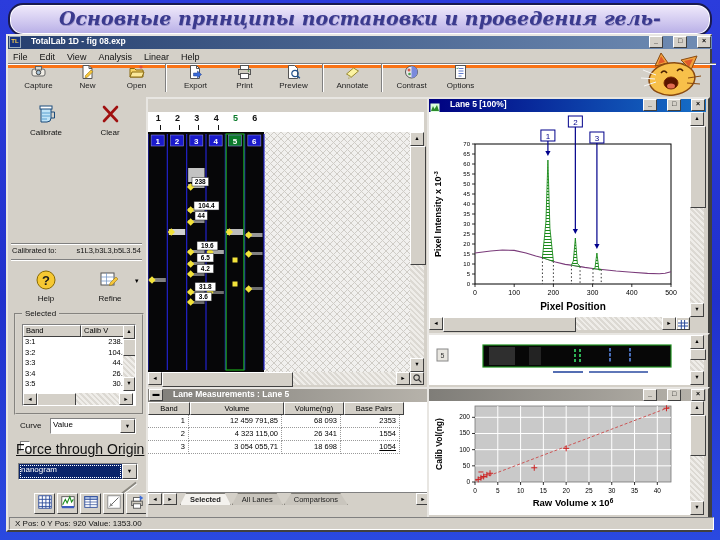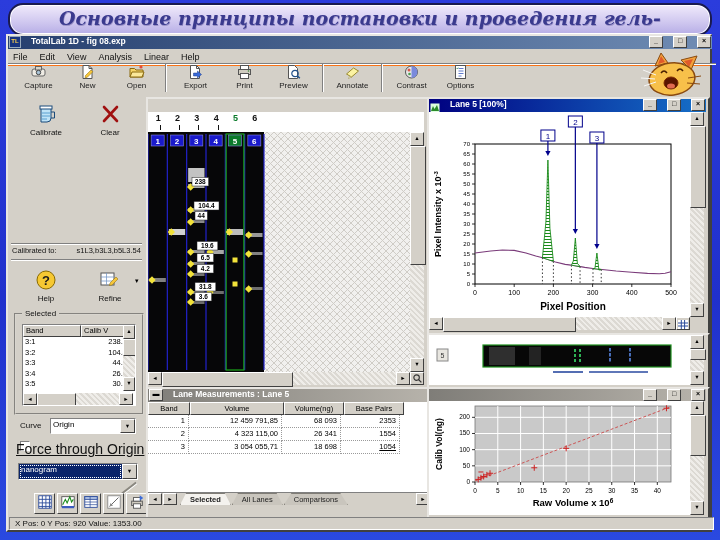--- a/index.html
+++ b/index.html
@@ -72,21 +72,21 @@
     <div class="abs titlebar tb-main" style="left:0;top:0;width:702px;">
       <span class="ic" style="width:10px;height:10px;display:inline-block;background:#16337f;border:1px solid #9ab;
                    color:#ffd24a;font-size:6px;line-height:9px;text-align:center;font-weight:bold;">TL</span>
       <span class="tb-text">TotalLab 1D - fig 08.exp</span>
       <span class="wbtn">_</span>
       <span class="wbtn">□</span>
       <span class="wbtn">×</span>
     </div>
 
     <div id="menu-bar" class="abs" style="left:0;top:14px;width:702px;height:13px;display:flex;align-items:center;
-                border-bottom:3px solid #f97316;">
+                border-bottom:5px solid #f97316;">
         <span class="menu-item">File</span>
         <span class="menu-item">Edit</span>
         <span class="menu-item">View</span>
         <span class="menu-item">Analysis</span>
         <span class="menu-item">Linear</span>
         <span class="menu-item">Help</span>
       </div>
 
     <div id="toolbar" class="abs" style="left:0;top:27px;width:702px;height:34px;display:flex;align-items:flex-start;padding-left:6px;
                 border-top:1px solid #808080;box-shadow:inset 0 1px 0 #fff;">
@@ -253,21 +253,21 @@
                 <div class="sbt">
                   <div class="sbh" style="height: 100%; width: 45%; left: 0%;"></div>
                 </div>
                 <div class="sbb">►</div>
               </div>
           </div>
         </div>
 
         <span class="abs" style="left:12px;top:324px;font-size:8px;color:#111;">Curve</span>
         <div class="abs select sunken" style="left:42px;top:321px;width:84px;height:14px;">
-          <span class="val">Origin</span>
+          <span class="val">Value</span>
           <span class="drop">▼</span>
         </div>
 
         <div class="abs sunken" style="left:12px;top:344px;width:8px;height:8px;"></div>
         <span class="abs" style="left:8px;top:344px;font-size:14px;color:#111;text-decoration:underline;">Force through Origin</span>
 
         <div class="abs select sunken" style="left:10px;top:366px;width:118px;height:15px;">
           <span class="val" style="background:#0a246a;color:#fff;outline:1px dotted #fff;outline-offset:-2px;">nanogram</span>
           <span class="drop">▼</span>
         </div>

